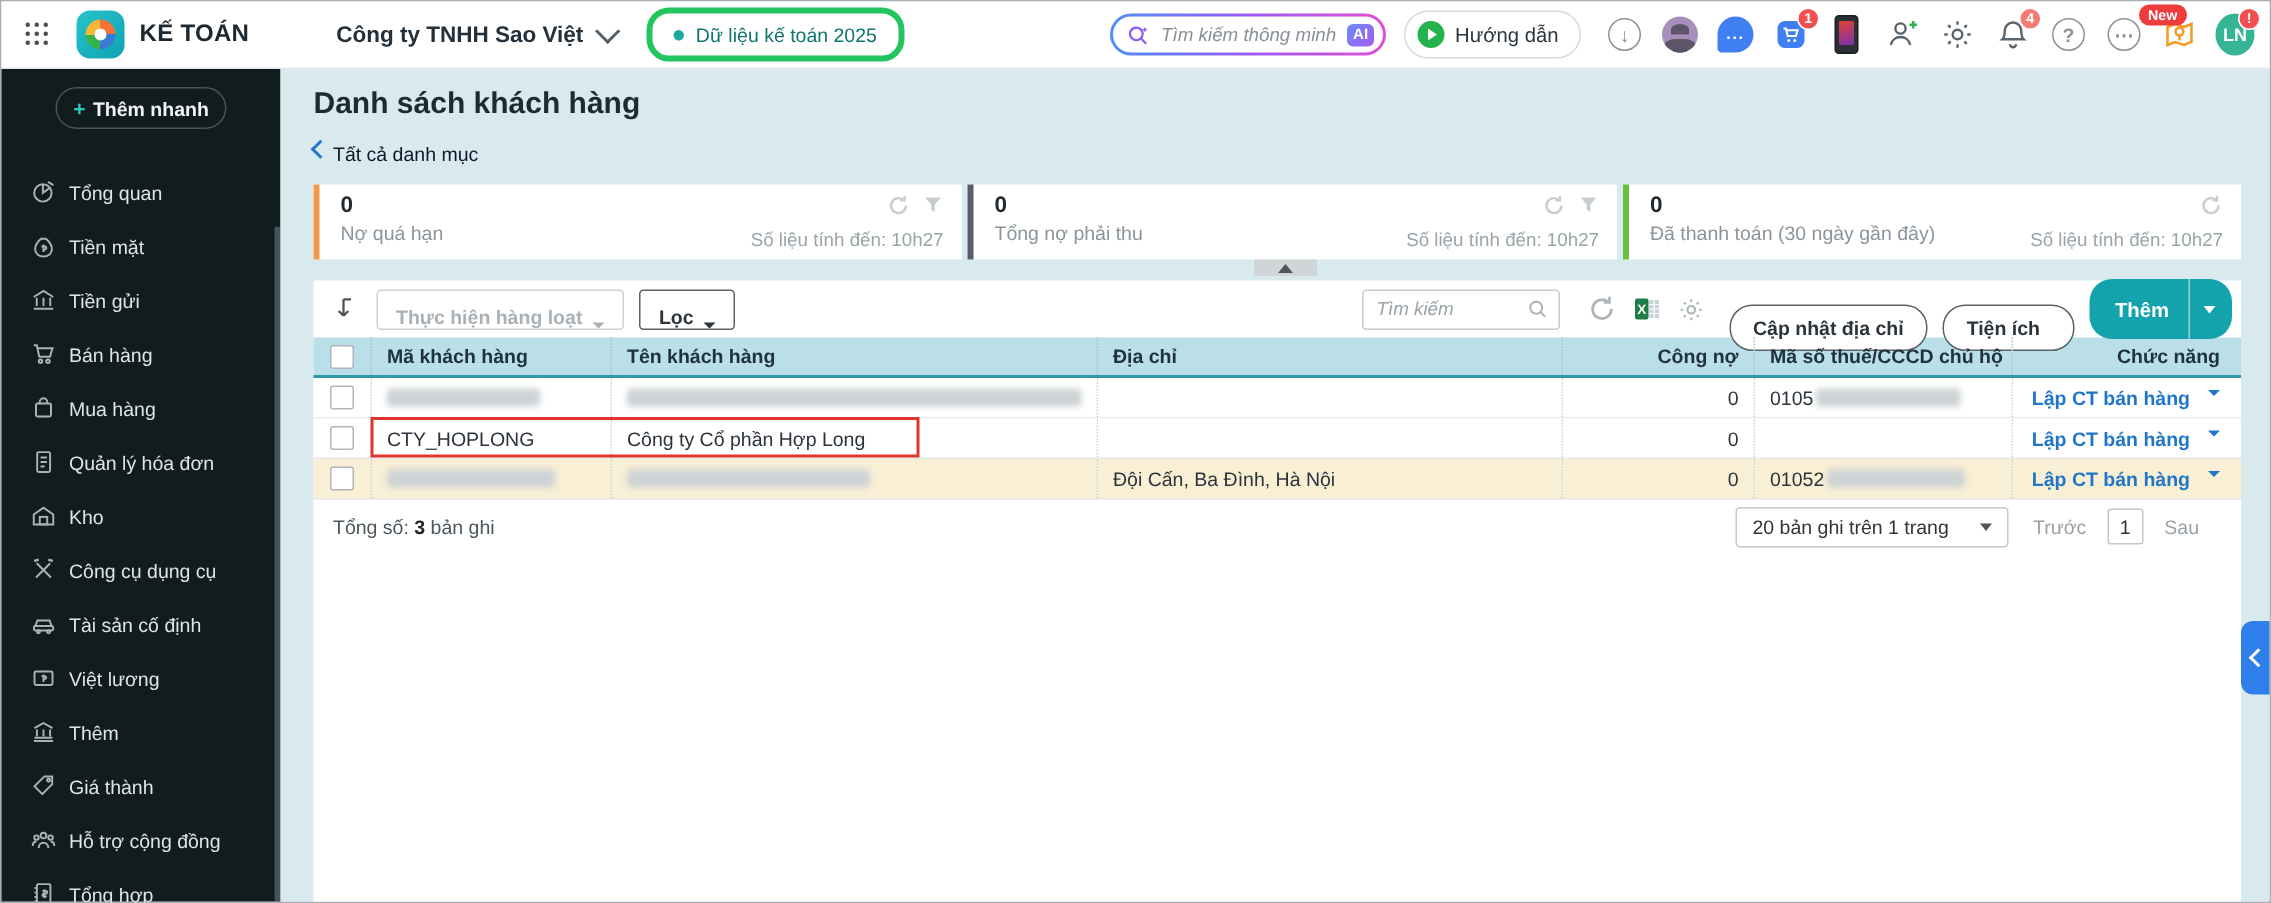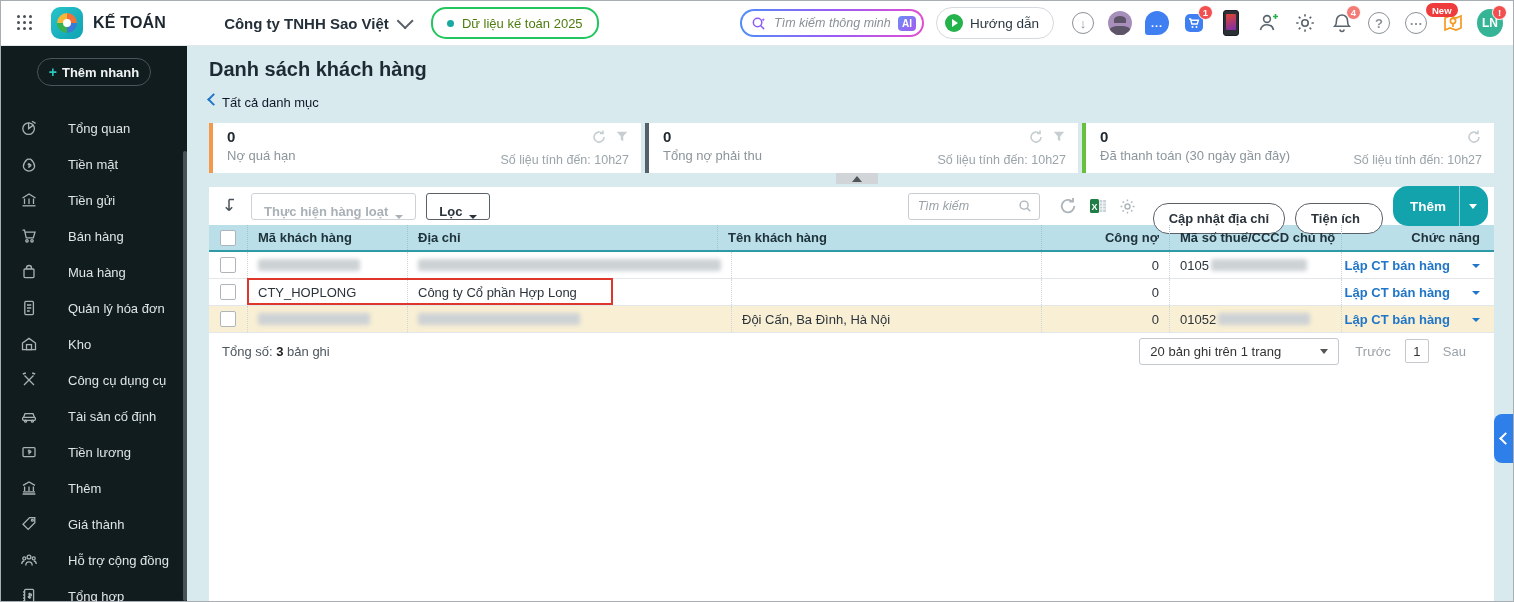--- a/index.html
+++ b/index.html
@@ -8,21 +8,21 @@
   
   #topbar{position:absolute;left:0;top:0;width:100%;height:45px;background:#fff;border-bottom:1px solid #e4e7ea;box-sizing:border-box;display:flex;align-items:center;}
   .grid-dots{width:16px;height:16px;margin-left:16px;display:grid;grid-template-columns:repeat(3,1fr);gap:2px;cursor:pointer;}
   .grid-dots i{width:3px;height:3px;border-radius:50%;background:#4a4f55;}
   .applogo{width:32px;height:32px;border-radius:9px;margin-left:18px;background:linear-gradient(135deg,#27c3c9,#0ea3b4);display:flex;align-items:center;justify-content:center;}
   .applogo .pin{width:20px;height:20px;border-radius:50%;background:conic-gradient(#f2733a 0 25%,#3a7bd5 25% 50%,#37b24d 50% 75%,#f5b63a 75% 100%);position:relative;}
   .applogo .pin::after{content:"";position:absolute;left:6px;top:6px;width:8px;height:8px;background:#fff;border-radius:50%;}
   .appname{font-size:16px;font-weight:bold;color:#1d2730;margin-left:10px;letter-spacing:.2px;}
   .company{margin-left:58px;font-size:15px;font-weight:bold;color:#24303a;display:flex;align-items:center;gap:8px;cursor:pointer;}
   .chev{width:10px;height:10px;border-right:2px solid #55606a;border-bottom:2px solid #55606a;transform:rotate(45deg) translateY(-3px);}
-  .data-pill{margin-left:22px;border:2px solid #22c55e;border-radius:15px;height:28px;display:flex;align-items:center;padding:0 14px;font-size:13px;color:#4d7c0f;gap:8px;cursor:pointer;}
+  .data-pill{margin-left:22px;border:4px solid #22c55e;border-radius:15px;height:28px;display:flex;align-items:center;padding:0 14px;font-size:13px;color:#0f766e;gap:8px;cursor:pointer;}
   .data-pill .dot{width:7px;height:7px;border-radius:50%;background:#1aa8a1;}
   .smart-search{margin-left:auto;width:184px;height:28px;border-radius:15px;padding:2px;background:linear-gradient(90deg,#4f8ef7,#9b5cf6,#e14ed0);box-sizing:border-box;}
   .smart-search .inner{background:#fff;border-radius:13px;height:24px;display:flex;align-items:center;padding:0 6px 0 9px;}
   .smart-search svg{flex:0 0 auto;}
   .smart-search input{border:0;outline:0;flex:1;min-width:0;font-size:12.5px;font-style:italic;color:#555;background:transparent;margin-left:6px;font-family:"Liberation Sans",sans-serif;}
   .smart-search input::placeholder{color:#8a9098;font-style:italic;}
   .ai-badge{font-size:10px;font-weight:bold;color:#fff;background:linear-gradient(135deg,#6b8cf7,#a45cf0);border-radius:4px;padding:2px 4px;}
   .guide-btn{margin-left:12px;height:30px;border:1px solid #d5dade;border-radius:16px;display:flex;align-items:center;gap:7px;padding:0 14px 0 8px;font-size:13.5px;color:#2b3740;background:#fff;cursor:pointer;}
   .play-ic{width:18px;height:18px;border-radius:50%;background:#24b24a;position:relative;}
   .play-ic::after{content:"";position:absolute;left:7px;top:5px;border-left:6px solid #fff;border-top:4px solid transparent;border-bottom:4px solid transparent;}
@@ -37,21 +37,21 @@
   .phone-ic{width:14px;height:24px;border-radius:3px;background:#2c2f36;border:1px solid #1b1d22;position:relative;}
   .phone-ic::after{content:"";position:absolute;left:2px;top:3px;right:2px;bottom:5px;background:linear-gradient(160deg,#e0452f,#7c2fae);border-radius:1px;}
   .user-av{width:28px;height:28px;border-radius:50%;background:#35b595;color:#fff;font-size:12px;font-weight:bold;display:flex;align-items:center;justify-content:center;position:relative;}
   .user-av .badge{top:-4px;right:-4px;}
   .new-badge{position:absolute;top:-7px;left:-14px;background:#ee3b3b;color:#fff;font-size:9.5px;font-weight:bold;border-radius:8px;padding:1.5px 6px;z-index:2;}
   
   #sidebar{position:absolute;left:0;top:45px;width:186px;bottom:0;background:#101c1e;color:#e4e8e8;}
   .quick-add{margin:12px auto 0;width:112px;height:26px;border:1px solid #46565a;border-radius:14px;display:flex;align-items:center;justify-content:center;gap:5px;font-size:13px;font-weight:bold;color:#f2f4f4;cursor:pointer;}
   .quick-add .plus{color:#2ec7bd;font-weight:bold;font-size:14px;}
   #nav{margin-top:24px;}
-  .nav-item{height:36px;display:flex;align-items:center;gap:30px;padding-left:19px;font-size:13px;color:#dfe4e4;cursor:pointer;text-align:center;}
+  .nav-item{height:36px;display:flex;align-items:center;gap:8px;padding-left:19px;font-size:13px;color:#dfe4e4;cursor:pointer;text-align:center;}
   .nav-item svg{width:18px;height:18px;color:#aab3b3;flex:0 0 auto;}
   .side-scroll{position:absolute;right:0;top:105px;bottom:0;width:4px;background:#75828a;opacity:.55;border-radius:2px;}
   
   #main{position:absolute;left:186px;top:45px;right:0;bottom:0;background:#d9eaef;}
   .page-title{position:absolute;left:22px;top:12px;font-size:20px;font-weight:bold;color:#1e2a33;}
   .back-link{position:absolute;left:22px;top:49px;font-size:13px;color:#0f172a;cursor:pointer;display:flex;align-items:flex-start;gap:4px;}
   .back-link .bchev{width:7px;height:7px;border-left:2px solid #2176c7;border-bottom:2px solid #2176c7;transform:rotate(45deg);display:inline-block;}
   
   .card{position:absolute;top:77px;height:50px;background:#fff;box-sizing:border-box;padding:5px 12px 0 14px;}
   .card .val{font-size:15px;font-weight:bold;color:#222b33;}
@@ -87,27 +87,27 @@
   .thead .c + .c{border-left:1px dotted #9fc6d0;}
   .c-cb{width:38px;justify-content:center;padding:0;}
   .c-ma{width:160px;}
   .c-ten{width:324px;}
   .c-dc{width:310px;}
   .c-cn{width:128px;justify-content:flex-end;}
   .c-mst{width:172px;}
   .c-fn{width:153px;justify-content:flex-end;padding-right:14px;}
   .cb{width:14px;height:14px;border:1px solid #aeb6bb;border-radius:2px;background:#fff;cursor:pointer;}
   .mask{display:inline-block;height:12px;border-radius:2px;background:#cdd2d5;filter:blur(2px);position:relative;z-index:1;}
-  .act-link{color:#2176c7;font-weight:bold;display:flex;align-items:center;gap:22px;cursor:pointer;}
+  .act-link{color:#2176c7;font-weight:bold;display:flex;gap:12px;cursor:pointer;}
   .act-link .caret{border-top:4.5px solid #2176c7;border-left:4px solid transparent;border-right:4px solid transparent;margin-top:2px;}
   .red-box{position:absolute;left:38px;top:-1px;width:366px;height:27px;border:2px solid #df362b;box-sizing:border-box;pointer-events:none;z-index:2;}
   
   .tfoot{height:36px;display:flex;align-items:center;padding:0 10px 0 13px;font-size:13px;color:#4c565c;}
   .tfoot b{color:#222;}
-  .page-size{margin-left:auto;width:200px;height:27px;border:1px solid #c3c9cd;border-radius:3px;display:flex;align-items:center;justify-content:space-between;padding:0 10px;box-sizing:border-box;color:#333;cursor:pointer;}
+  .page-size{margin-left:auto;width:182px;height:27px;border:1px solid #c3c9cd;border-radius:3px;display:flex;align-items:center;justify-content:space-between;padding:0 10px;box-sizing:border-box;color:#333;cursor:pointer;}
   .page-size .caret{border-top:5px solid #555;border-left:4.5px solid transparent;border-right:4.5px solid transparent;}
   .pg{color:#9aa2a8;margin-left:16px;cursor:pointer;}
   .pg-num{margin-left:14px;width:22px;height:22px;border:1px solid #c3c9cd;border-radius:2px;display:flex;align-items:center;justify-content:center;color:#333;background:#fff;}
   .pg.next{margin-left:14px;margin-right:18px;}
   .side-tab{position:absolute;right:0;top:368px;width:19px;height:49px;background:#2e7fe9;border-radius:8px 0 0 8px;display:flex;align-items:center;justify-content:center;cursor:pointer;}
   .side-tab .wchev{width:7px;height:7px;border-left:2px solid #fff;border-bottom:2px solid #fff;transform:rotate(45deg);margin-left:3px;}
 </style>
 </head>
 <body>
 
@@ -292,21 +292,21 @@
             <circle cx="5.6" cy="14.2" r="1"></circle>
             <circle cx="12.4" cy="14.2" r="1"></circle>
           </svg>
         <span>Tài sản cố định</span>
       </div>
       <div class="nav-item">
         <svg viewBox="0 0 18 18" fill="none" stroke="currentColor" stroke-width="1.3">
             <rect x="3" y="4.6" width="12" height="9" rx="1"></rect>
             <path d="M9 6.6v5M7.7 7.8h2.2a.9.9 0 010 1.8H8.6"></path>
           </svg>
-        <span>Tiền lương</span>
+        <span>Việt lương</span>
       </div>
       <div class="nav-item">
         <svg viewBox="0 0 18 18" fill="none" stroke="currentColor" stroke-width="1.3">
             <path d="M3 6.4L9 3l6 3.4"></path>
             <path d="M4.6 7.4v4.6M9 7.4v4.6M13.4 7.4v4.6"></path>
             <path d="M3 12.8h12M2.6 15h12.8"></path>
           </svg>
         <span>Thêm</span>
       </div>
       <div class="nav-item">
@@ -435,22 +435,22 @@
               <span class="caret"></span>
             </span>
         </div>
       </div>
 
       <div class="thead">
         <div class="c c-cb">
             <span class="cb"></span>
           </div>
         <div class="c c-ma">Mã khách hàng</div>
+        <div class="c c-ten">Tên khách hàng</div>
         <div class="c c-dc">Địa chỉ</div>
-        <div class="c c-ten">Tên khách hàng</div>
         <div class="c c-cn">Công nợ</div>
         <div class="c c-mst">Mã số thuế/CCCD chủ hộ</div>
         <div class="c c-fn">Chức năng</div>
       </div>
 
       <div class="trow">
         <div class="c c-cb">
             <span class="cb"></span>
           </div>
         <div class="c c-ma">

